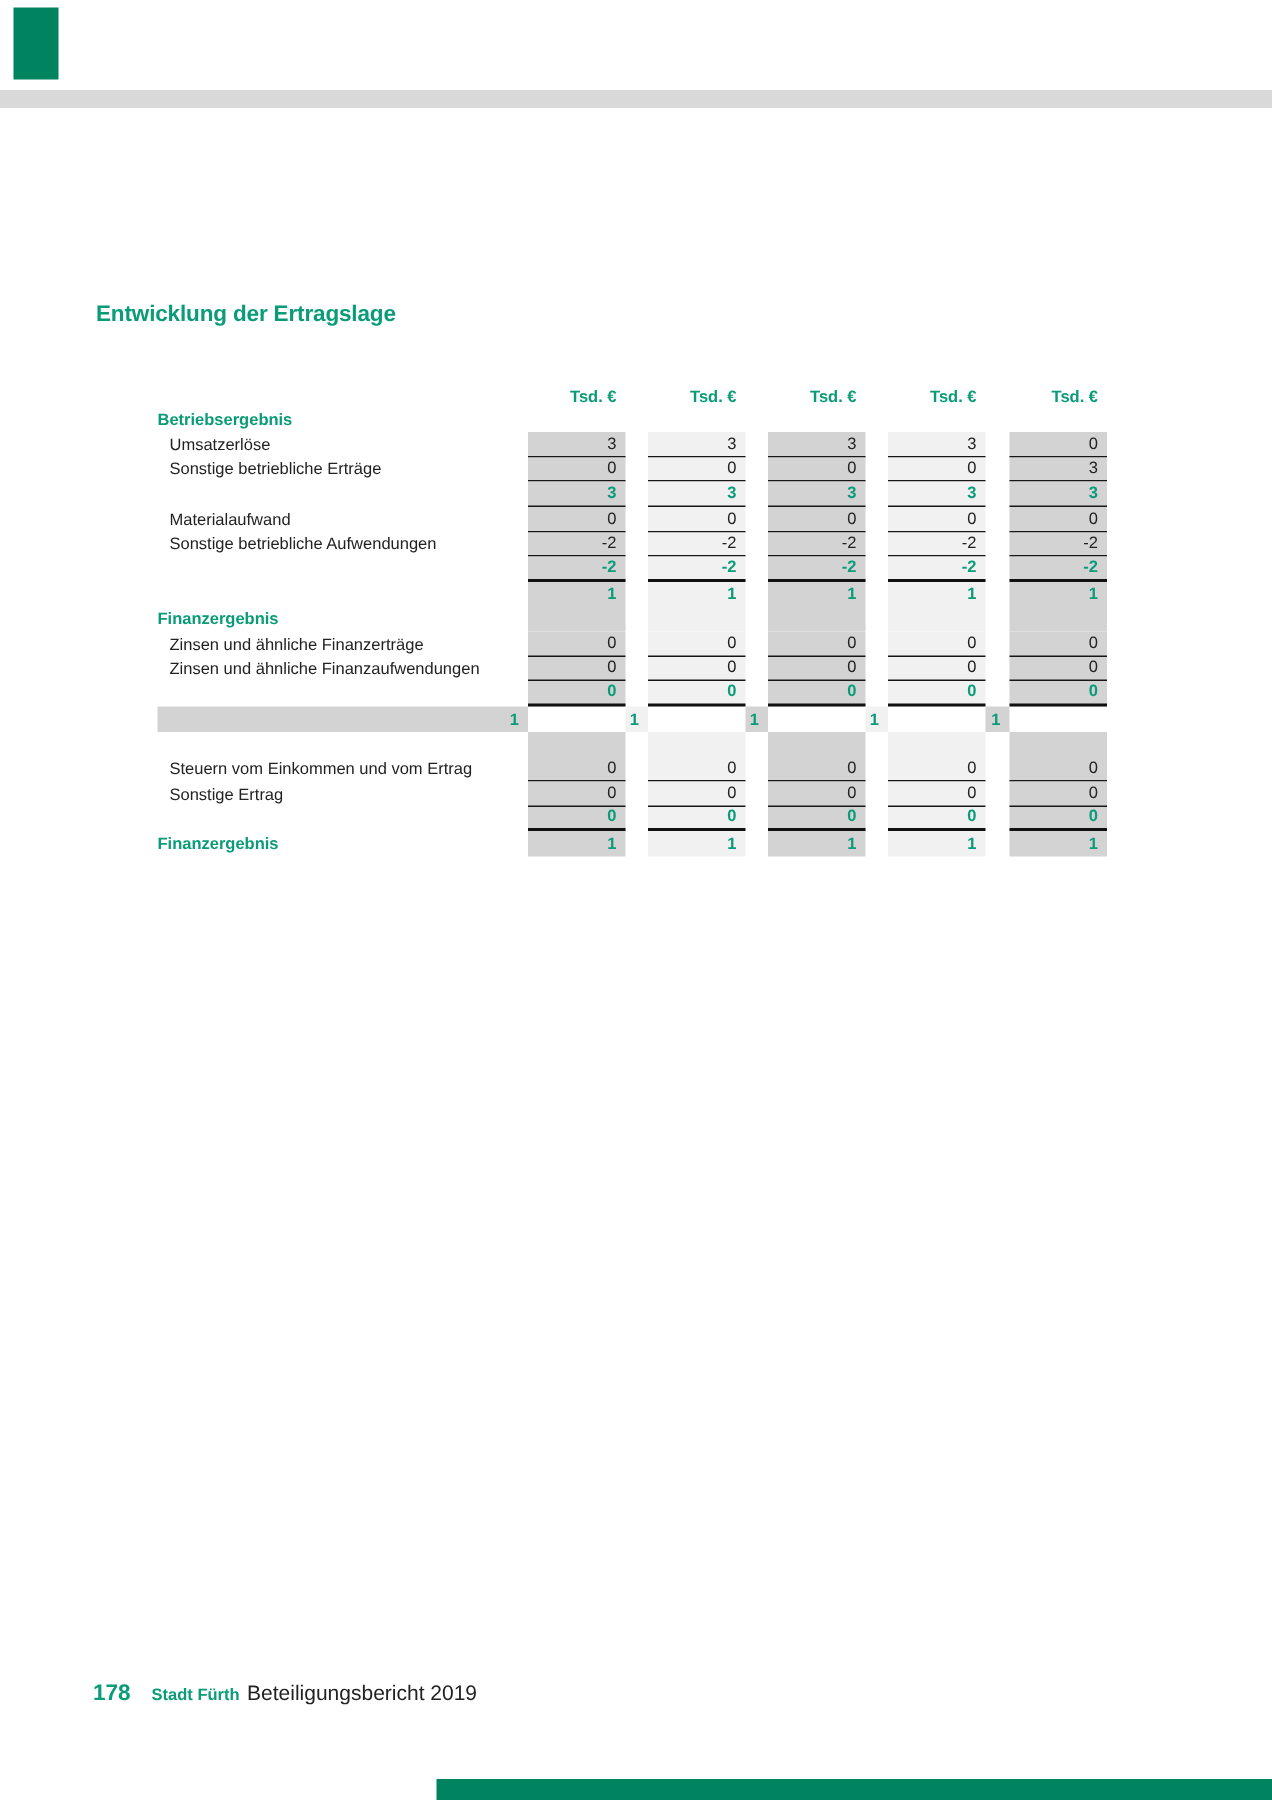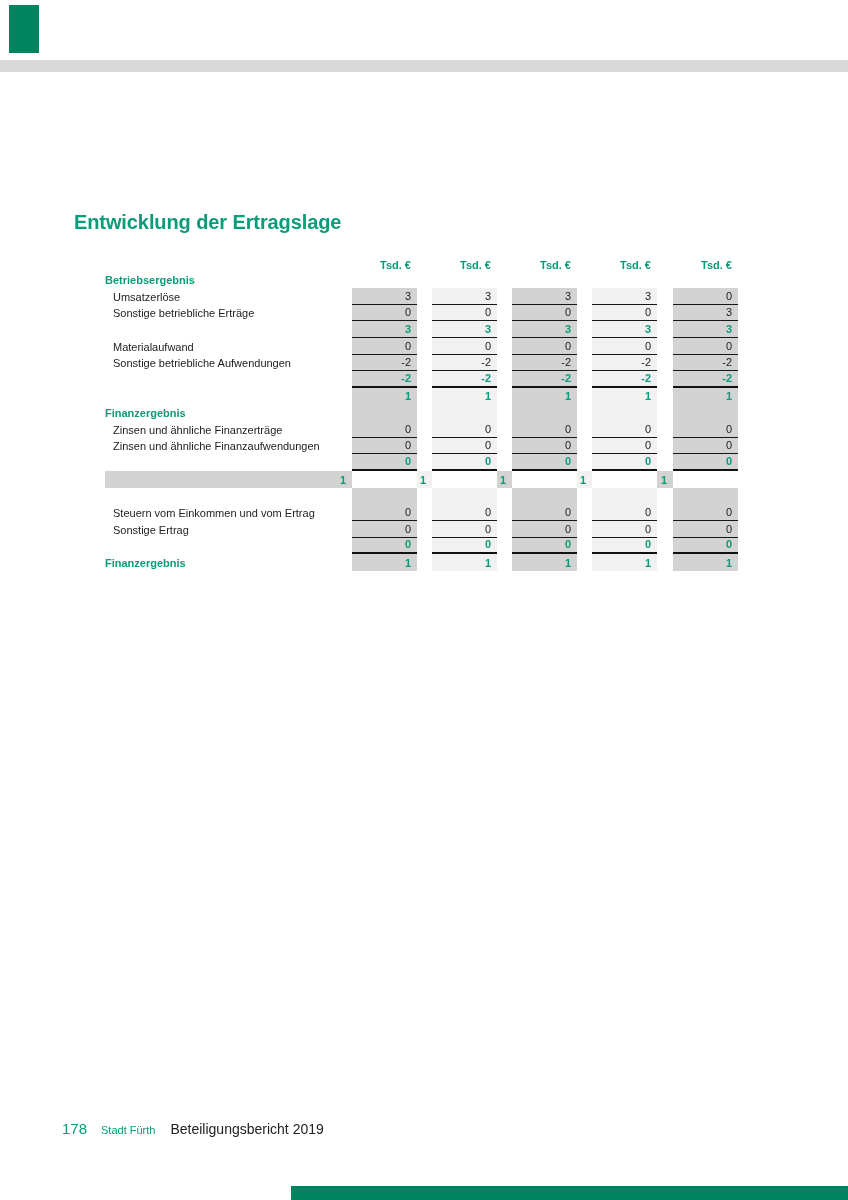--- a/index.html
+++ b/index.html
@@ -12,22 +12,22 @@
     --green:#0a9b78;
     --mark-green:#00845f;
     --gray-bar:#d9d9d9;
     --col-dark:#d3d3d3;
     --col-light:#f1f1f1;
     --rule:#161616;
   }
   .corner-square { position:absolute; left:9px; top:5px; width:30px; height:48px; background:var(--mark-green); }
   .top-bar { position:absolute; left:0; top:60px; width:848px; height:12px; background:var(--gray-bar); }
   .page-title {
-    position:absolute; left:62px; top:199px; margin:12px;
-    font-size:20px; font-weight:bold; color:var(--green); letter-spacing:-0.1px;
+    position:absolute; left:62px; top:199px; margin:2px;
+    font-size:15px; font-weight:bold; color:var(--green); letter-spacing:-0.1px;
   }
   .table-wrap { position:absolute; left:105px; top:257px; width:633px; }
   .grid-row {
     display:grid;
     grid-template-columns:247px 65px 15px 65px 15px 65px 15px 65px 16px 65px;
   }
   .hdr { height:15px; }
   .cell { box-sizing:border-box; overflow:hidden; }
   .cell.val {
     display:flex; justify-content:flex-end; align-items:flex-end;
@@ -44,22 +44,22 @@
   .style-section .cell.label,
   .style-section-value .cell.label { color:var(--green); font-weight:bold; }
   .style-subtotal .cell.val,
   .style-section-value .cell.val { color:var(--green); font-weight:bold; }
   .bg-dark { background:var(--col-dark); }
   .bg-light { background:var(--col-light); }
   .nobg { background:transparent !important; }
   .line { border-bottom:1.5px solid var(--rule); }
   .thick { border-bottom:2.5px solid #111; }
   .footer { position:absolute; left:62px; top:1121px; display:flex; align-items:baseline; }
-  .page-num { font-size:15px; font-weight:normal; color:var(--green); margin-right:14px; line-height:1; }
-  .brand { font-size:11px; font-weight:normal; color:var(--green); margin-right:15px; line-height:1; }
+  .page-num { font-size:15px; font-weight:bold; color:var(--green); margin-right:14px; line-height:1; }
+  .brand { font-size:11px; font-weight:bold; color:var(--green); margin-right:5px; line-height:1; }
   .report { font-size:14px; color:#222; line-height:1; }
   .bottom-bar { position:absolute; left:291px; top:1186px; width:557px; height:14px; background:var(--mark-green); }
 </style>
 </head>
 <body>
 
 <div class="corner-square"></div>
 <div class="top-bar"></div>
 
 <h1 class="page-title">Entwicklung der Ertragslage</h1>

